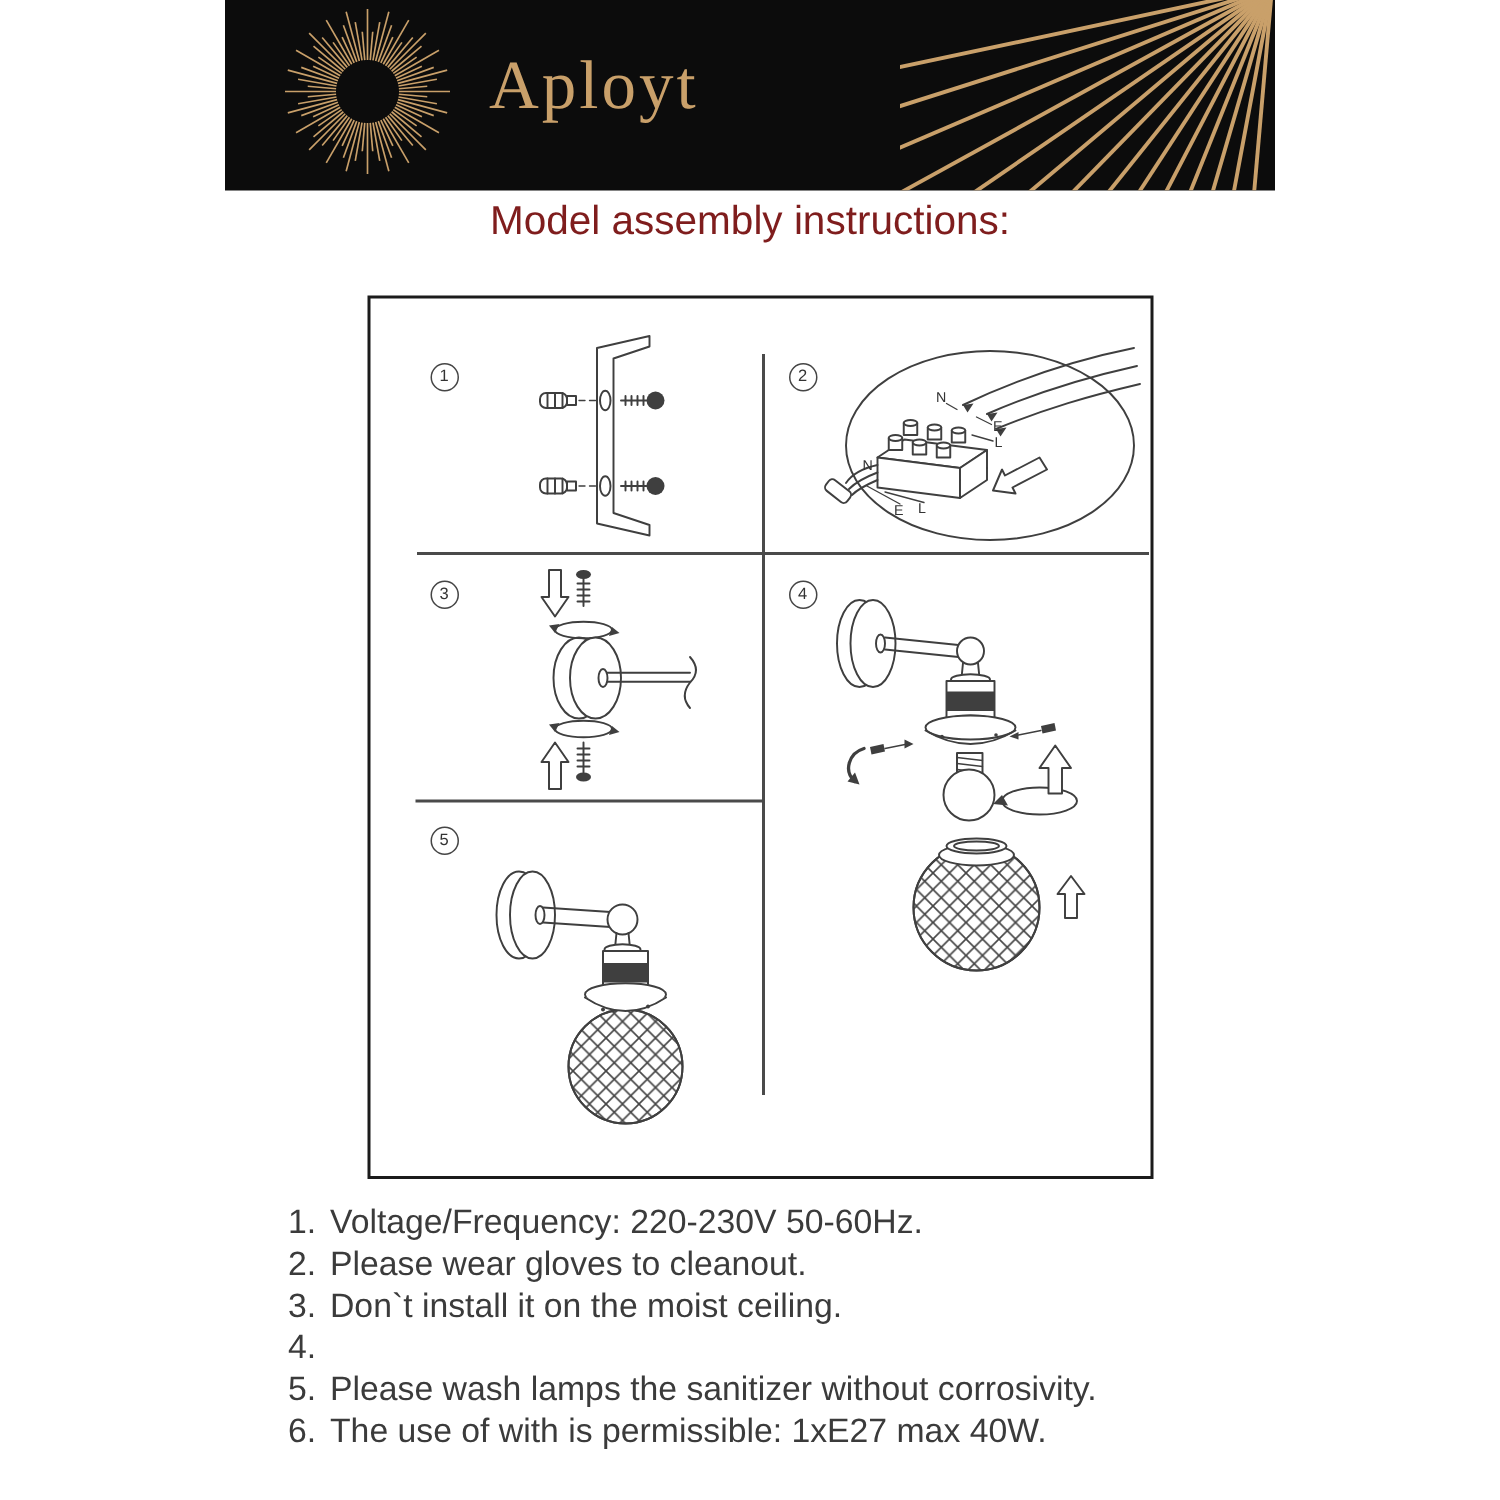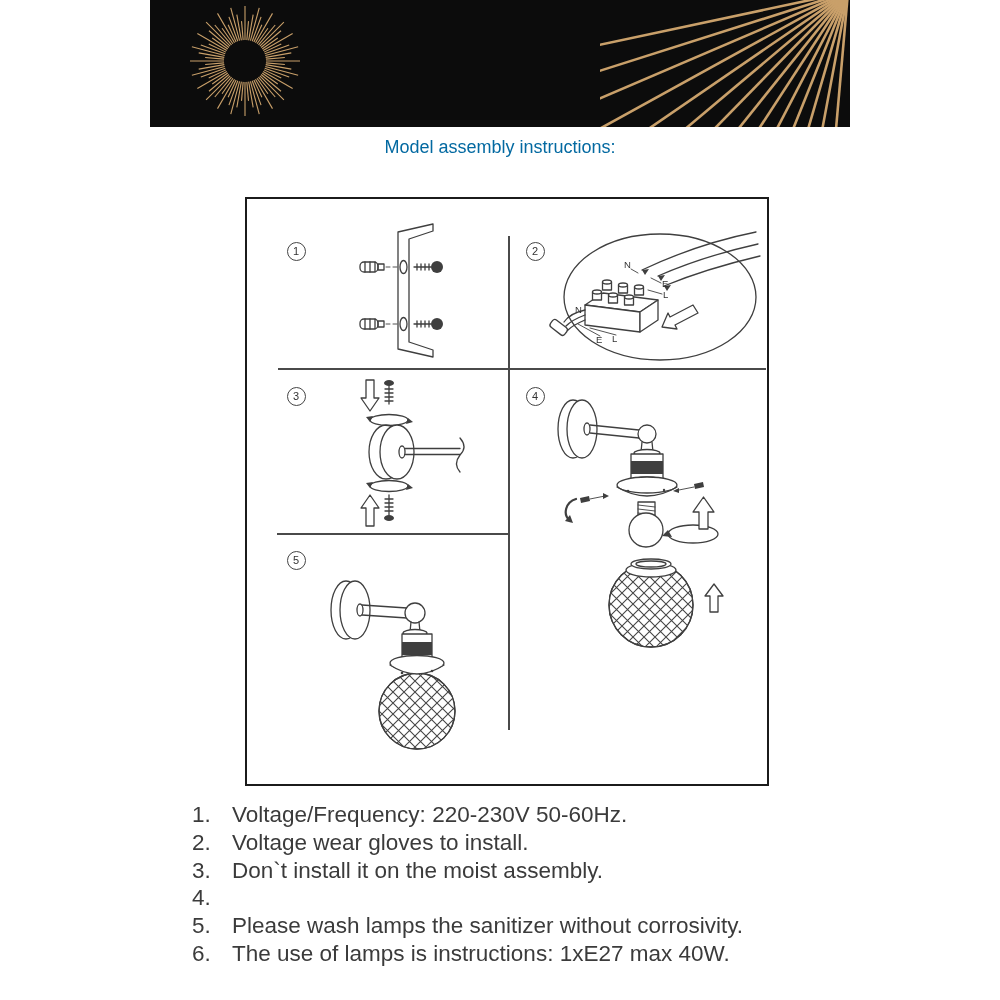--- a/index.html
+++ b/index.html
@@ -10,21 +10,21 @@
   .header{position:absolute;left:150px;top:0;width:700px;height:127px;background:#0c0c0c;overflow:hidden;}
   .sunburst{position:absolute;left:36px;top:2px;}
   #sunburst-rays line{stroke:#c9a06a;stroke-width:1.1;}
   .brand{position:absolute;left:176px;top:30px;font-family:"Liberation Serif",serif;
          font-size:46px;font-weight:400;color:#c9a06a;letter-spacing:2px;}
   .fan{position:absolute;right:0;top:0;}
   #fan-rays line{stroke:#c9a06a;stroke-width:2.6;}
 
   
   .title{position:absolute;left:0;top:133px;width:100%;text-align:center;
-         font-size:18px;line-height:28px;color:#0369a1;}
+         font-size:27px;line-height:28px;color:#7f1d1d;}
 
   
   .diagram-box{position:absolute;left:245px;top:197px;width:520px;height:585px;
                border:2px solid #1b1b1b;background:#fff;}
   .divider{position:absolute;background:#4a4a4a;}
   .div-v{left:261px;top:37px;width:2px;height:494px;}
   .div-h1{left:31px;top:169px;width:488px;height:2px;}
   .div-h2{left:30px;top:334px;width:232px;height:2px;}
   .badge{position:absolute;width:17px;height:17px;border:1.4px solid #454545;border-radius:50%;
          display:flex;align-items:center;justify-content:center;font-size:11px;color:#333;background:#fff;}
@@ -32,21 +32,21 @@
              stroke-linecap:round;stroke-linejoin:round;}
   .panel-svg text{stroke:none;fill:#333;font-size:9.5px;font-family:"Liberation Sans",sans-serif;}
   .wfill{fill:#ffffff;}
   .kfill{fill:#3f3f3f;stroke:none;}
   .thin{stroke-width:0.9;}
 
   
   .instructions{position:absolute;left:192px;top:801px;font-size:22.5px;line-height:27.8px;color:#3b3b3b;}
   .instr-row{display:flex;}
   .instr-num{width:28px;flex:none;}
-  .instr-text{margin-left:12px;}
+  .instr-text{}
 </style>
 </head>
 <body>
 
 <div class="page">
 
   <div class="header">
     <svg class="sunburst" width="118" height="118" viewBox="0 0 118 118">
       <g id="sunburst-rays">
           <line x1="80" y1="59" x2="114" y2="59"></line>
@@ -116,20 +116,21 @@
           <line x1="75.08693330549853" y1="45.50146019658267" x2="95.00408882659195" y2="28.788982344732638"></line>
           <line x1="76.20219293006882" y1="46.95489483662802" x2="91.76608177155967" y2="36.05694254595814"></line>
           <line x1="77.18653347947321" y1="48.50000000000001" x2="106.63139720814414" y2="31.500000000000018"></line>
           <line x1="78.03246352776964" y1="50.1250165034453" x2="95.252311481466" y2="42.095269530372"></line>
           <line x1="78.73354503650407" y1="51.81757699016096" x2="103.16555317693769" y2="42.92505326369358"></line>
           <line x1="79.28444235207044" y1="53.56480005284706" x2="112.12592044589876" y2="44.76495251936136"></line>
           <line x1="79.68096281325637" y1="55.353388268994465" x2="105.28596439157377" y2="50.838535649654276"></line>
           <line x1="79.92008865992665" y1="57.169729402299176" x2="98.84778792366981" y2="55.51377029009367"></line>
         </g>
     </svg>
+    <div class="brand">Aployt</div>
     <svg class="fan" width="250" height="127" viewBox="0 0 250 127">
       <g id="fan-rays">
           <line x1="248" y1="-8" x2="220.11016232074937" y2="310.78230338935856"></line>
           <line x1="248" y1="-8" x2="189.05111228671637" y2="306.5234945713383"></line>
           <line x1="248" y1="-8" x2="158.55783458854847" y2="299.24599109916886"></line>
           <line x1="248" y1="-8" x2="128.9229938314781" y2="289.01964009462705"></line>
           <line x1="248" y1="-8" x2="100.43101562094935" y2="275.9425907632307"></line>
           <line x1="248" y1="-8" x2="73.35535673775851" y2="260.140352389946"></line>
           <line x1="248" y1="-8" x2="47.95588058842057" y2="241.7645897417121"></line>
           <line x1="248" y1="-8" x2="24.476363120340096" y2="220.99166743811867"></line>
@@ -361,32 +362,32 @@
     </svg>
   </div>
 
   <div class="instructions">
     <div class="instr-row">
       <span class="instr-num">1.</span>
       <span class="instr-text">Voltage/Frequency: 220-230V 50-60Hz.</span>
     </div>
     <div class="instr-row">
       <span class="instr-num">2.</span>
-      <span class="instr-text">Voltage wear gloves to install.</span>
+      <span class="instr-text">Please wear gloves to cleanout.</span>
     </div>
     <div class="instr-row">
       <span class="instr-num">3.</span>
-      <span class="instr-text">Don`t install it on the moist assembly.</span>
+      <span class="instr-text">Don`t install it on the moist ceiling.</span>
     </div>
     <div class="instr-row">
       <span class="instr-num">4.</span>
     </div>
     <div class="instr-row">
       <span class="instr-num">5.</span>
       <span class="instr-text">Please wash lamps the sanitizer without corrosivity.</span>
     </div>
     <div class="instr-row">
       <span class="instr-num">6.</span>
-      <span class="instr-text">The use of lamps is instructions: 1xE27 max 40W.</span>
+      <span class="instr-text">The use of with is permissible: 1xE27 max 40W.</span>
     </div>
   </div>
 
 </div>
 
 </body></html>

